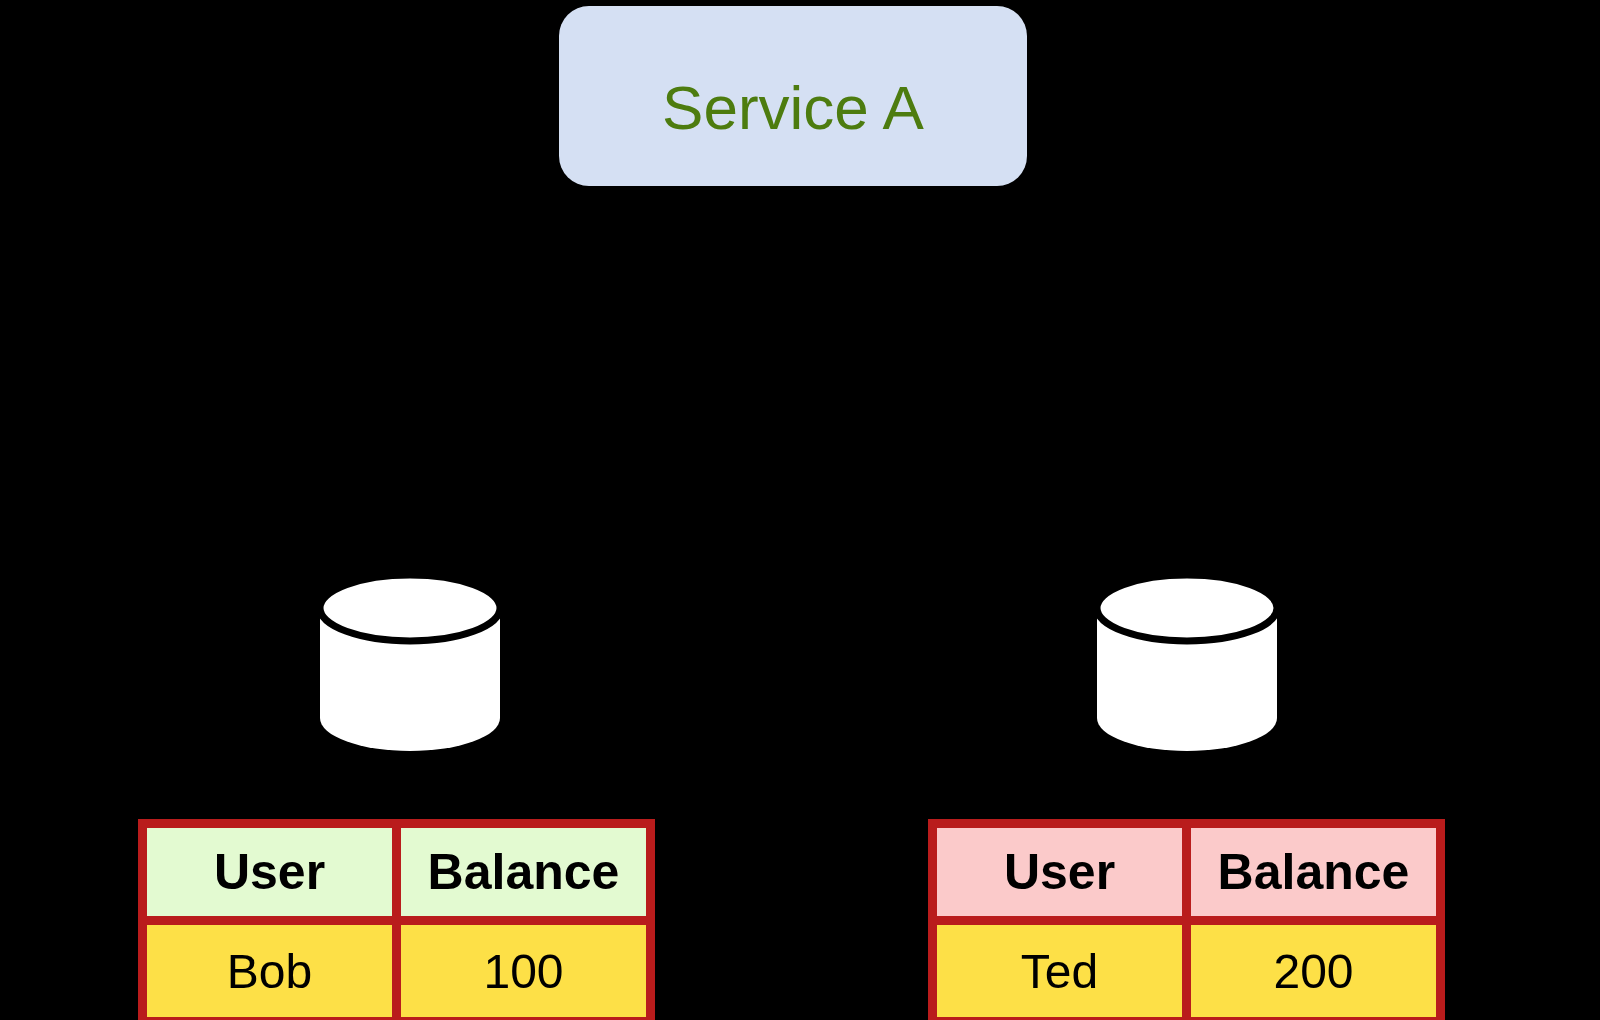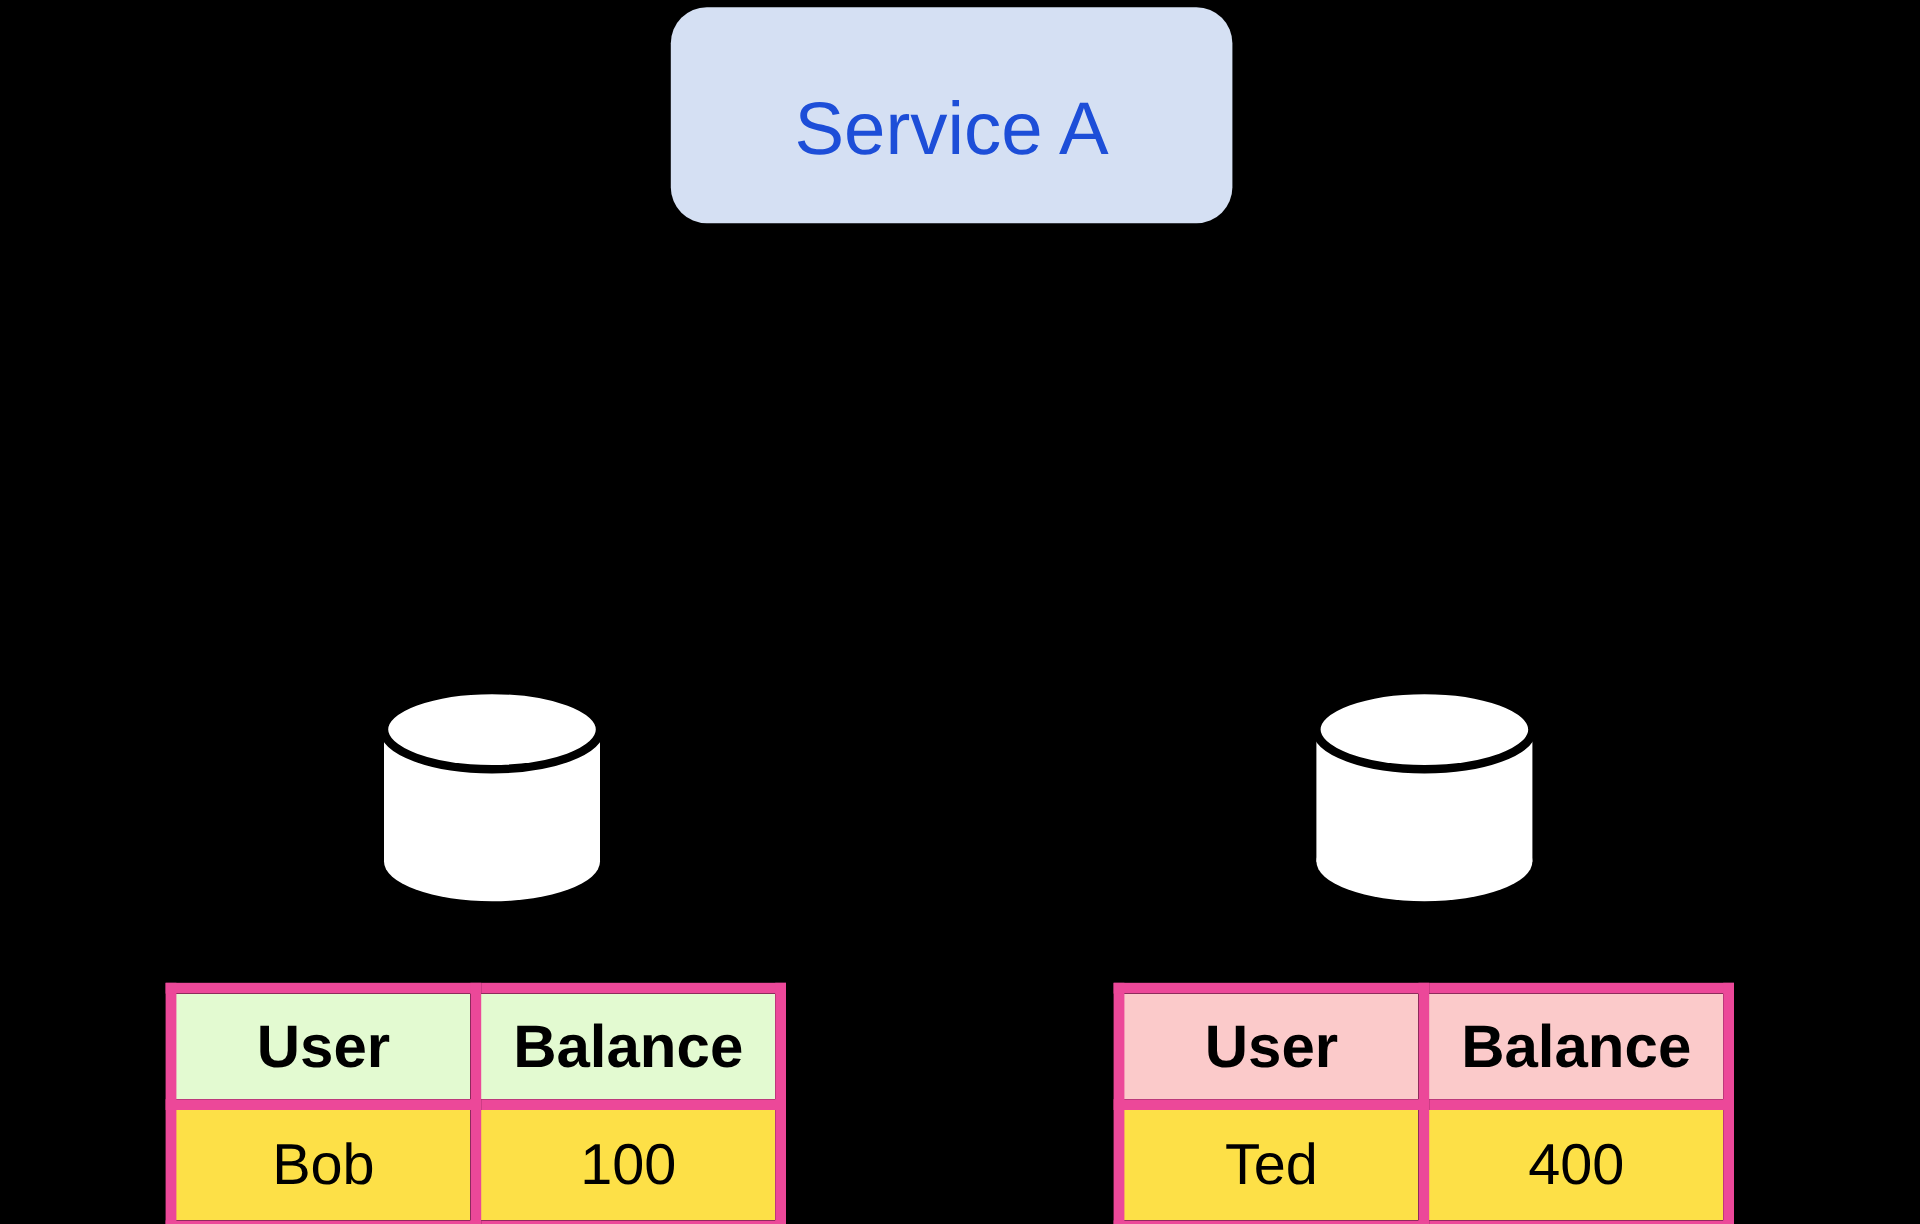--- a/index.html
+++ b/index.html
@@ -26,21 +26,21 @@
     height: 180px;
     border-radius: 30px;
     background: #d5e0f3;
     display: flex;
     align-items: center;
     justify-content: center;
   }
   .service-box .label {
     font-size: 62px;
     line-height: 1;
-    color: #1d4ed8;
+    color: #4d7c0f;
     margin-top: 23px;
   }
 
   
   .cyl {
     position: absolute;
     width: 188px;
     height: 186px;
   }
   .cyl-left  { left: 316px; top: 570px; }
@@ -53,21 +53,21 @@
     width: 517px;
     border-collapse: collapse;
     table-layout: fixed;
     text-align: center;
     color: #000000;
   }
   table.db-table.left  { left: 138px; }
   table.db-table.right { left: 928px; }
   .db-table th,
   .db-table td {
-    border: 9px solid #ec4899;
+    border: 9px solid #b91c1c;
     padding: 0;
     overflow: hidden;
   }
   .db-table th {
     height: 88px;
     font-size: 50px;
     font-weight: bold;
   }
   .db-table td {
     height: 92px;
@@ -115,18 +115,18 @@
   <table class="db-table right">
     <thead>
       <tr>
         <th style="background-color: rgb(251, 202, 202);">User</th>
         <th style="background-color: rgb(251, 202, 202);">Balance</th>
       </tr>
     </thead>
     <tbody>
       <tr>
         <td>Ted</td>
-        <td>400</td>
+        <td>200</td>
       </tr>
     </tbody>
   </table>
 
 </div>
 
 </body></html>

